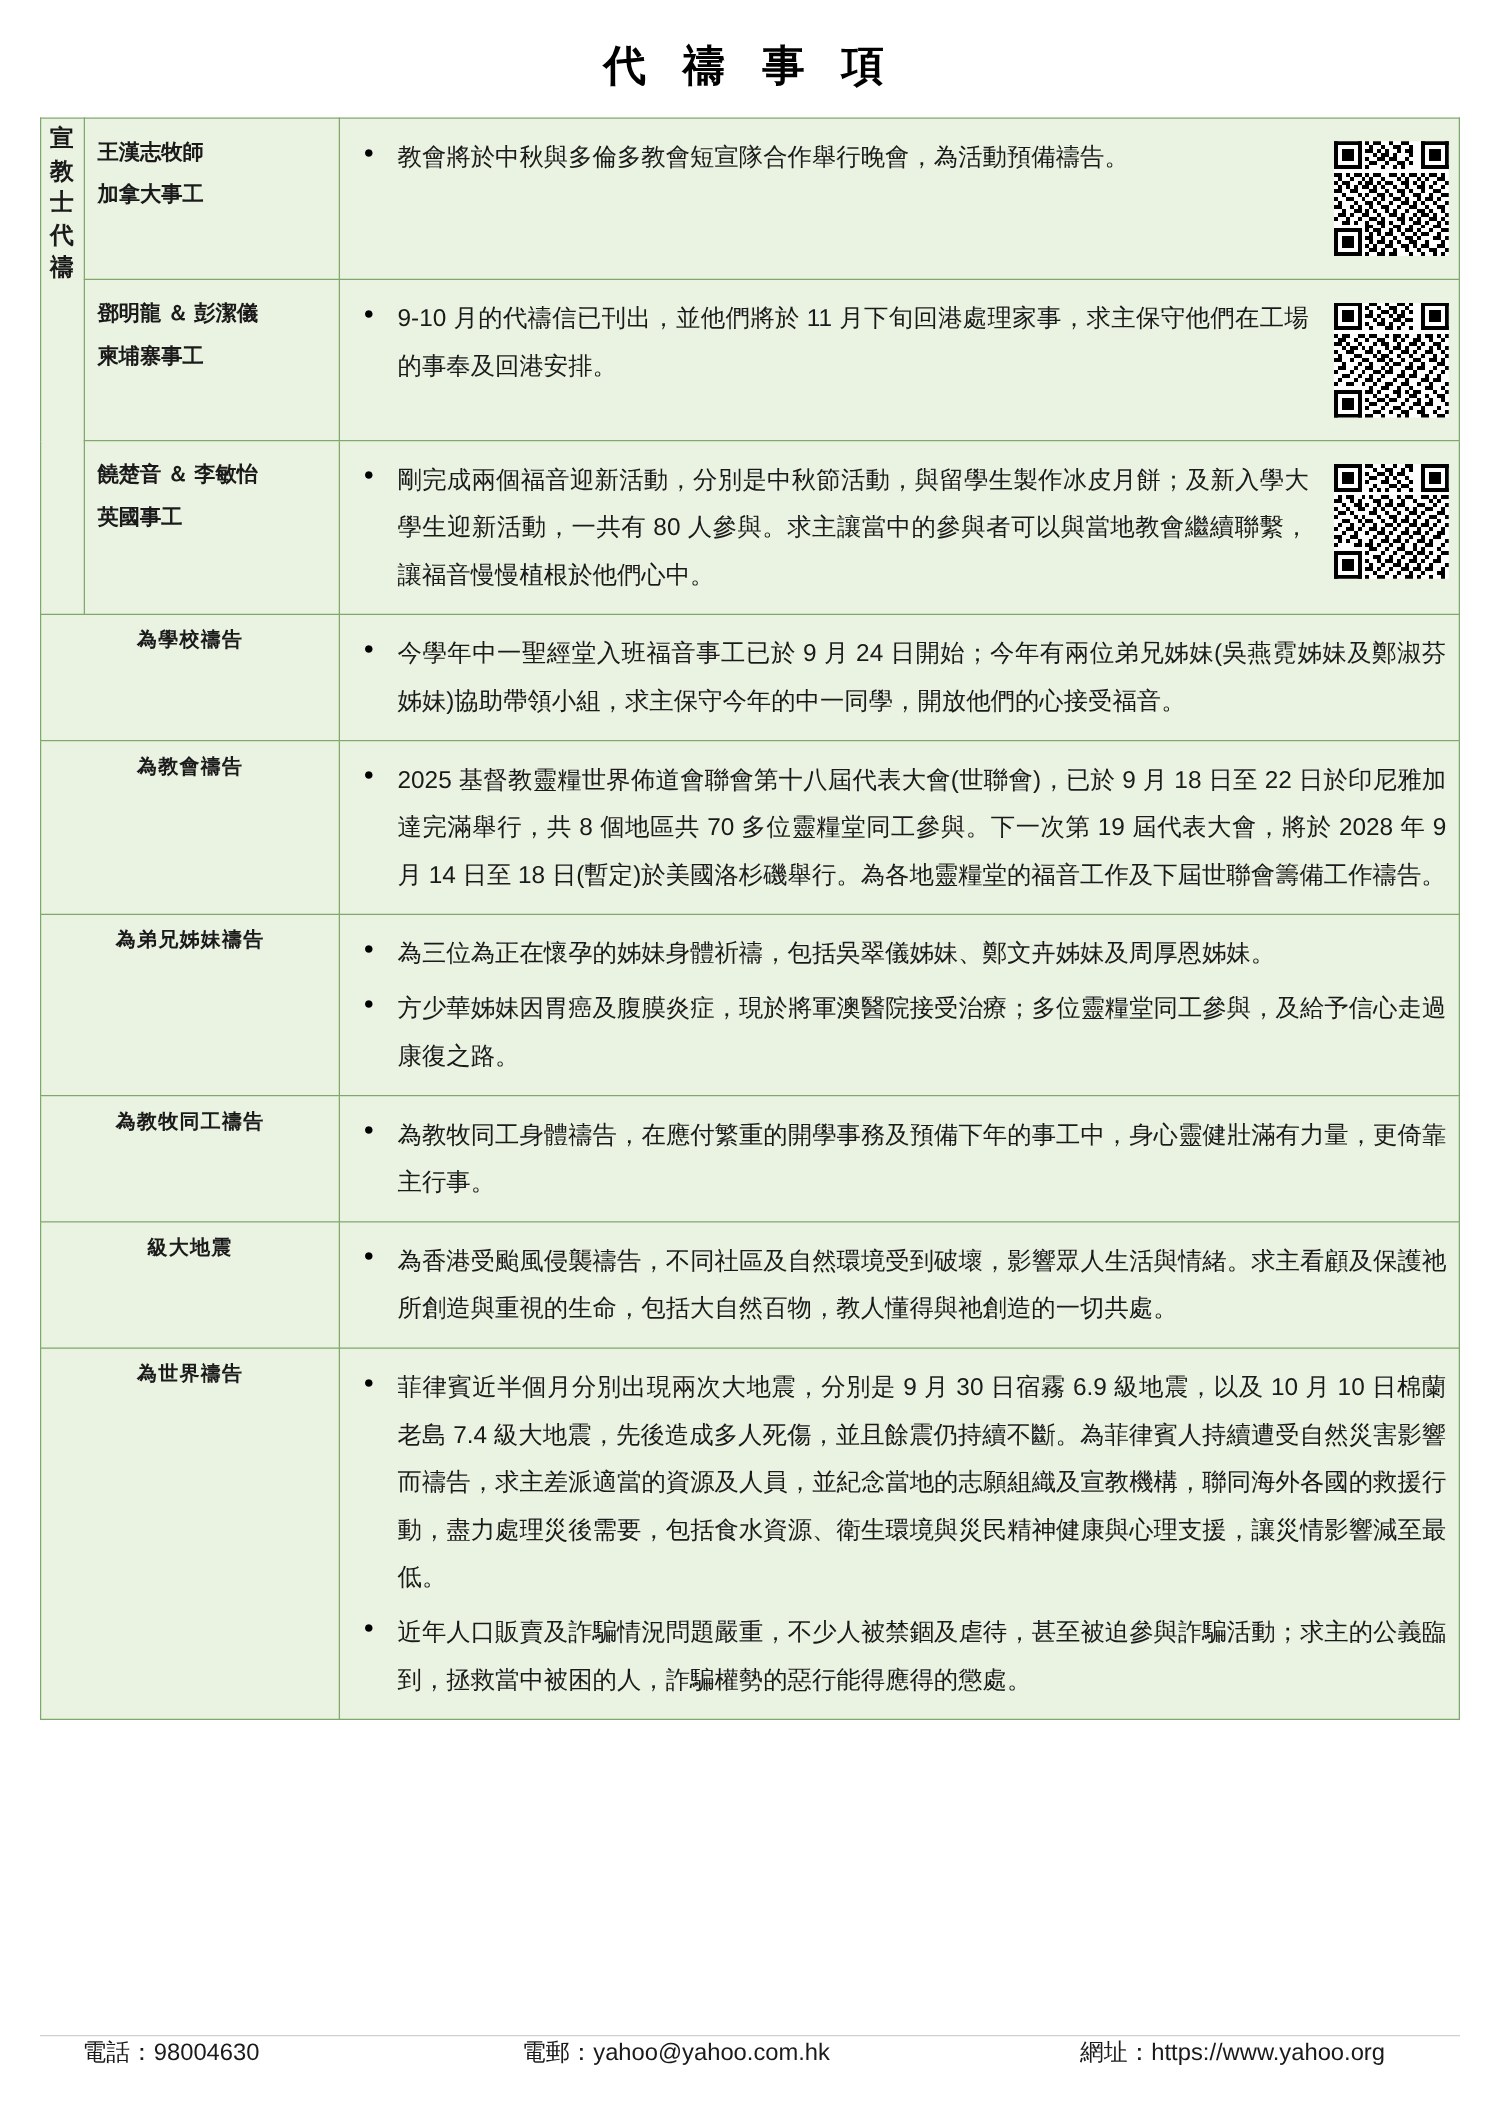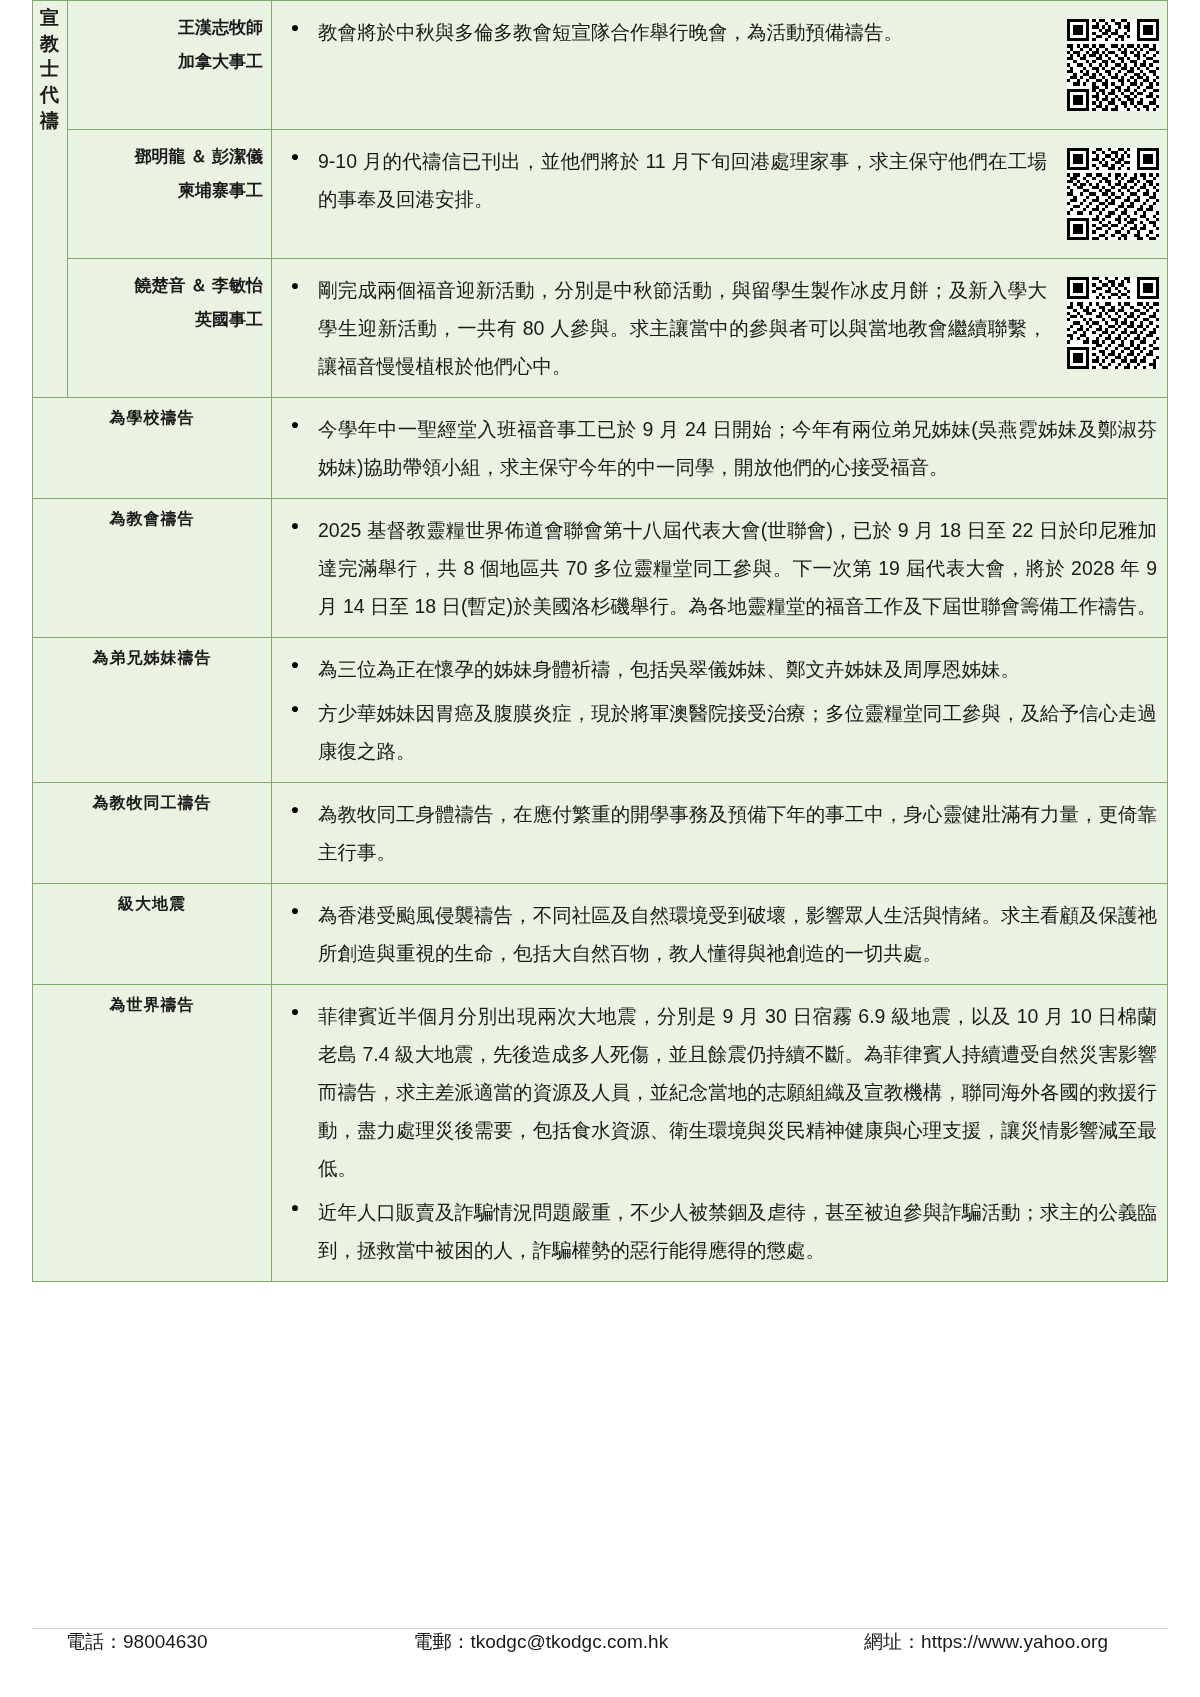--- a/index.html
+++ b/index.html
@@ -54,21 +54,21 @@
     display: block;
   }
   td.cat .vstack span { display: block; }
   td.name {
     width: 185px;
     font-size: 17px;
     font-weight: bold;
     line-height: 2.0;
     padding: 10px 8px 10px 10px;
     vertical-align: middle;
-    text-align: right;
+    text-align: left;
   }
   td.name .nm { display: block; }
   td.catwide {
     width: 216px;
     font-size: 16px;
     font-weight: bold;
     vertical-align: middle;
     text-align: center;
     padding: 10px 10px;
     letter-spacing: 1px;
@@ -135,20 +135,21 @@
   .footer .f-item { white-space: nowrap; }
   .footer .f-left { padding-left: 34px; }
   .footer .f-mid { padding-left: 10px; }
   .footer .f-right { padding-right: 60px; }
 </style>
 </head>
 <body>
 
 <div class="page">
 
+  <div class="doc-title">代 禱 事 項</div>
 
   <table class="prayer">
     <tbody>
 
       <tr>
         <td class="cat" rowspan="3">
           <span class="vstack">
             <span>宣</span>
             <span>教</span>
             <span>士</span>
@@ -950,17 +951,17 @@
             <div class="btext">近年人口販賣及詐騙情況問題嚴重，不少人被禁錮及虐待，甚至被迫參與詐騙活動；求主的公義臨到，拯救當中被困的人，詐騙權勢的惡行能得應得的懲處。</div>
           </div>
         </td>
       </tr>
 
     </tbody>
   </table>
 
   <div class="footer">
     <div class="f-item f-left">電話：98004630</div>
-    <div class="f-item f-mid">電郵：tkodgc@tkodgc.com.hk</div>
+    <div class="f-item f-mid">電郵：yahoo@yahoo.com.hk</div>
     <div class="f-item f-right">網址：https://www.yahoo.org</div>
   </div>
 
 </div>
 
 </body></html>

